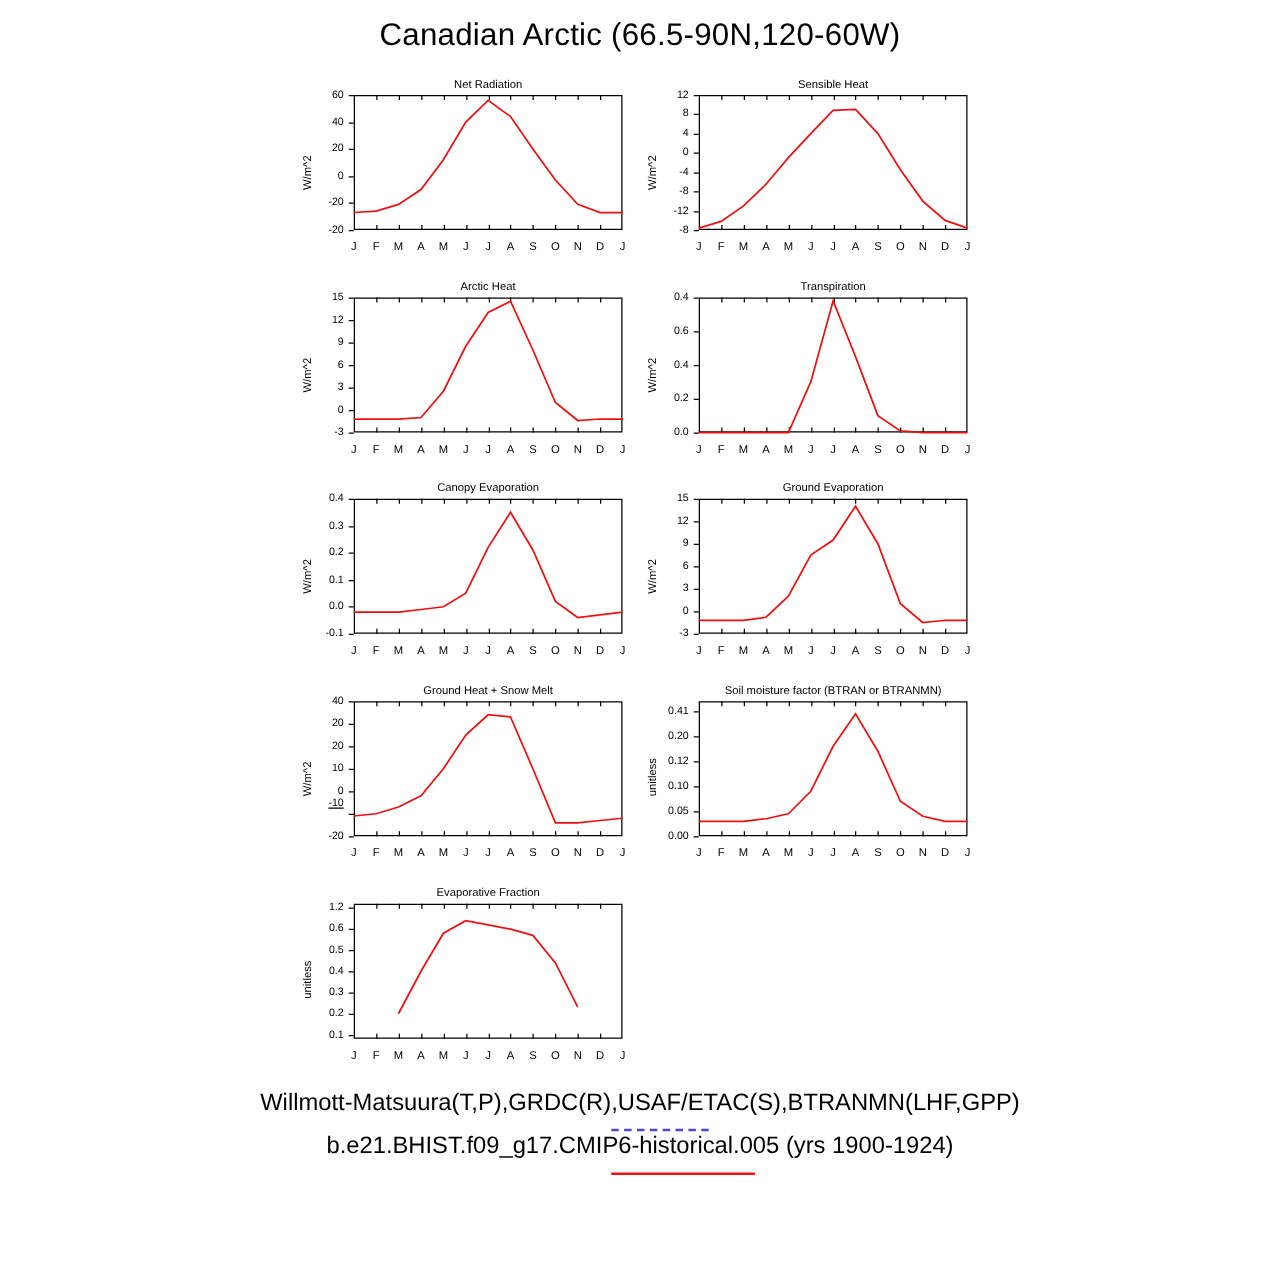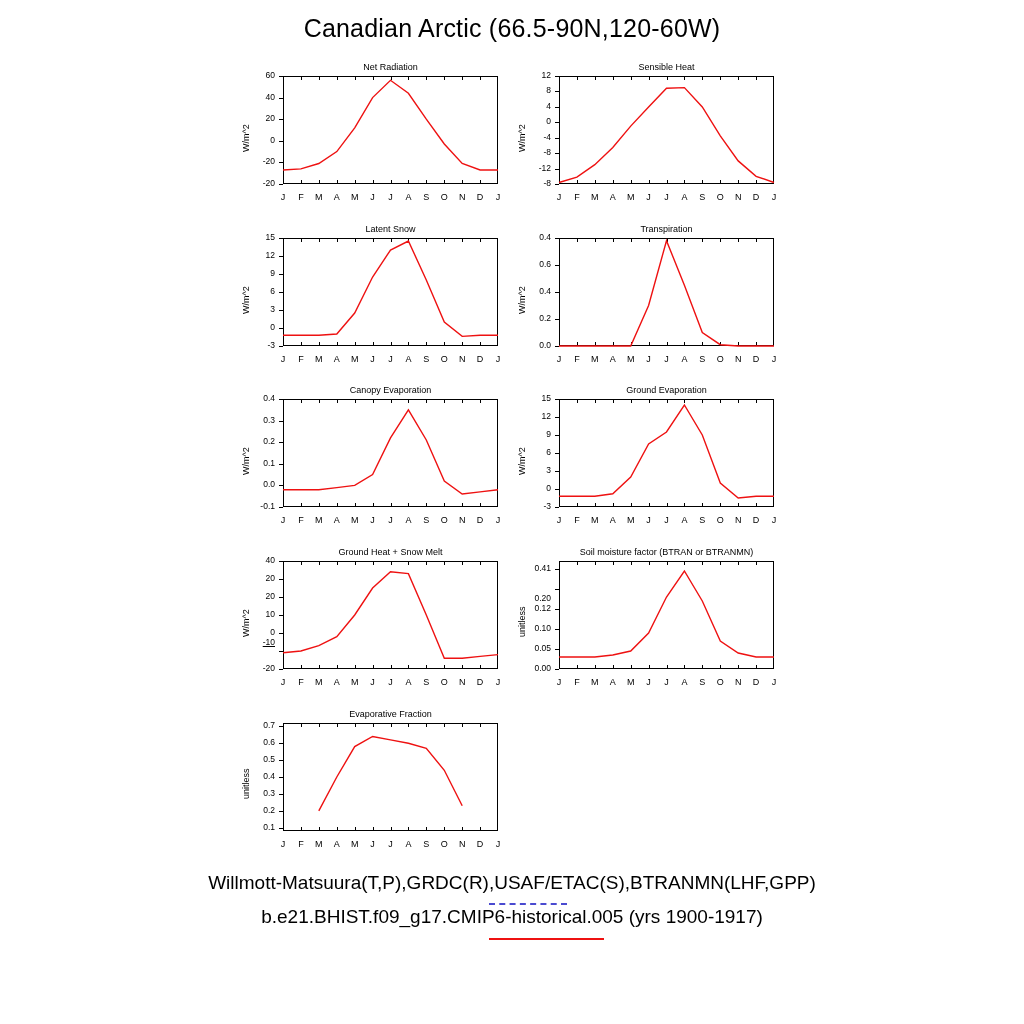--- a/index.html
+++ b/index.html
@@ -186,21 +186,21 @@
       <div class="xtick" style="left: 247.083px; width: 20px; top: 130px;">D</div>
       <div class="tickmark" style="left: 257.083px; top: 118px; width: 1px; height: 4px;"></div>
       <div class="tickmark" style="left: 257.083px; top: 14px; width: 1px; height: 4px;"></div>
       <div class="xtick" style="left: 265px; width: 20px; top: 130px;">J</div>
       <div class="ylabel" style="left: 18px; top: 90px;">W/m^2</div>
       <svg class="curve" width="295" height="156">
         <path d="M60.0 120.5 L77.9 115.1 L95.8 102.7 L113.8 85.4 L131.7 64.1 L149.6 44.9 L167.5 26.3 L185.4 25.6 L203.3 44.9 L221.3 73.8 L239.2 98.9 L257.1 114.3 L275.0 120.5" fill="none" stroke="#ee1111" stroke-width="1.4"></path>
       </svg>
     </div>
     <div class="panel" style="left: 223px; top: 224px; width: 295px; height: 156px;">
-      <div class="panel-title" style="left: 60px; width: 215px;">Latent Snow</div>
+      <div class="panel-title" style="left: 60px; width: 215px;">Arctic Heat</div>
       <div class="plotbox" style="left: 60px; top: 14px; width: 215px; height: 108px;"></div>
       <div class="ytick" style="left: 0px; width: 52px; top: 116px;">-3</div>
       <div class="tickmark" style="left: 56px; top: 122px; width: 4px; height: 1px;"></div>
       <div class="ytick" style="left: 0px; width: 52px; top: 98px;">0</div>
       <div class="tickmark" style="left: 56px; top: 104px; width: 4px; height: 1px;"></div>
       <div class="ytick" style="left: 0px; width: 52px; top: 80px;">3</div>
       <div class="tickmark" style="left: 56px; top: 86px; width: 4px; height: 1px;"></div>
       <div class="ytick" style="left: 0px; width: 52px; top: 62px;">6</div>
       <div class="tickmark" style="left: 56px; top: 68px; width: 4px; height: 1px;"></div>
       <div class="ytick" style="left: 0px; width: 52px; top: 44px;">9</div>
@@ -475,21 +475,21 @@
       <div class="panel-title" style="left: 60px; width: 215px;">Soil moisture factor (BTRAN or BTRANMN)</div>
       <div class="plotbox" style="left: 60px; top: 14px; width: 215px; height: 108px;"></div>
       <div class="ytick" style="left: 0px; width: 52px; top: 116px;">0.00</div>
       <div class="tickmark" style="left: 56px; top: 122px; width: 4px; height: 1px;"></div>
       <div class="ytick" style="left: 0px; width: 52px; top: 96px;">0.05</div>
       <div class="tickmark" style="left: 56px; top: 102px; width: 4px; height: 1px;"></div>
       <div class="ytick" style="left: 0px; width: 52px; top: 76px;">0.10</div>
       <div class="tickmark" style="left: 56px; top: 82px; width: 4px; height: 1px;"></div>
       <div class="ytick" style="left: 0px; width: 52px; top: 56px;">0.12</div>
       <div class="tickmark" style="left: 56px; top: 62px; width: 4px; height: 1px;"></div>
-      <div class="ytick" style="left: 0px; width: 52px; top: 36px; margin-top: 10px;">0.20</div>
+      <div class="ytick" style="left: 0px; width: 52px; top: 36px;">0.20</div>
       <div class="tickmark" style="left: 56px; top: 42px; width: 4px; height: 1px;"></div>
       <div class="ytick" style="left: 0px; width: 52px; top: 16px;">0.41</div>
       <div class="tickmark" style="left: 56px; top: 22px; width: 4px; height: 1px;"></div>
       <div class="xtick" style="left: 50px; width: 20px; top: 130px;">J</div>
       <div class="xtick" style="left: 67.9167px; width: 20px; top: 130px;">F</div>
       <div class="tickmark" style="left: 77.9167px; top: 118px; width: 1px; height: 4px;"></div>
       <div class="tickmark" style="left: 77.9167px; top: 14px; width: 1px; height: 4px;"></div>
       <div class="xtick" style="left: 85.8333px; width: 20px; top: 130px;">M</div>
       <div class="tickmark" style="left: 95.8333px; top: 118px; width: 1px; height: 4px;"></div>
       <div class="tickmark" style="left: 95.8333px; top: 14px; width: 1px; height: 4px;"></div>
@@ -534,21 +534,21 @@
       <div class="ytick" style="left: 0px; width: 52px; top: 95.75px;">0.2</div>
       <div class="tickmark" style="left: 56px; top: 101.75px; width: 4px; height: 1px;"></div>
       <div class="ytick" style="left: 0px; width: 52px; top: 78.875px;">0.3</div>
       <div class="tickmark" style="left: 56px; top: 84.875px; width: 4px; height: 1px;"></div>
       <div class="ytick" style="left: 0px; width: 52px; top: 62px;">0.4</div>
       <div class="tickmark" style="left: 56px; top: 68px; width: 4px; height: 1px;"></div>
       <div class="ytick" style="left: 0px; width: 52px; top: 45.125px;">0.5</div>
       <div class="tickmark" style="left: 56px; top: 51.125px; width: 4px; height: 1px;"></div>
       <div class="ytick" style="left: 0px; width: 52px; top: 28.25px;">0.6</div>
       <div class="tickmark" style="left: 56px; top: 34.25px; width: 4px; height: 1px;"></div>
-      <div class="ytick" style="left: 0px; width: 52px; top: 11.375px;">0.7</div>
+      <div class="ytick" style="left: 0px; width: 52px; top: 11.375px;">1.2</div>
       <div class="tickmark" style="left: 56px; top: 17.375px; width: 4px; height: 1px;"></div>
       <div class="xtick" style="left: 50px; width: 20px; top: 130px;">J</div>
       <div class="xtick" style="left: 67.9167px; width: 20px; top: 130px;">F</div>
       <div class="tickmark" style="left: 77.9167px; top: 118px; width: 1px; height: 4px;"></div>
       <div class="tickmark" style="left: 77.9167px; top: 14px; width: 1px; height: 4px;"></div>
       <div class="xtick" style="left: 85.8333px; width: 20px; top: 130px;">M</div>
       <div class="tickmark" style="left: 95.8333px; top: 118px; width: 1px; height: 4px;"></div>
       <div class="tickmark" style="left: 95.8333px; top: 14px; width: 1px; height: 4px;"></div>
       <div class="xtick" style="left: 103.75px; width: 20px; top: 130px;">A</div>
       <div class="tickmark" style="left: 113.75px; top: 118px; width: 1px; height: 4px;"></div>
@@ -580,14 +580,14 @@
       <div class="xtick" style="left: 265px; width: 20px; top: 130px;">J</div>
       <div class="ylabel" style="left: 18px; top: 90px;">unitless</div>
       <svg class="curve" width="295" height="156">
         <path d="M95.8 101.8 L113.8 68.0 L131.7 37.6 L149.6 27.5 L167.5 30.9 L185.4 34.3 L203.3 39.3 L221.3 61.3 L239.2 96.7" fill="none" stroke="#ee1111" stroke-width="1.4"></path>
       </svg>
     </div>
   </div>
 
 <div class="footer-line" style="top:872px;">Willmott-Matsuura(T,P),GRDC(R),USAF/ETAC(S),BTRANMN(LHF,GPP)</div>
 <div class="legend-dash" style="left:489px;top:903px;width:78px;"></div>
-<div class="footer-line" style="top:906px;">b.e21.BHIST.f09_g17.CMIP6-historical.005 (yrs 1900-1917)</div>
+<div class="footer-line" style="top:906px;">b.e21.BHIST.f09_g17.CMIP6-historical.005 (yrs 1900-1924)</div>
 <div class="legend-solid" style="left:489px;top:938px;width:115px;"></div>
 
 </body></html>

